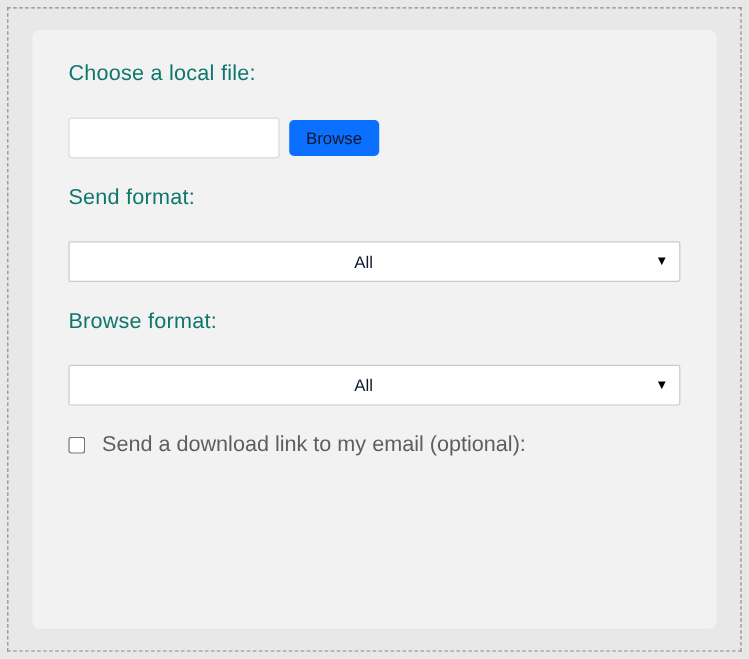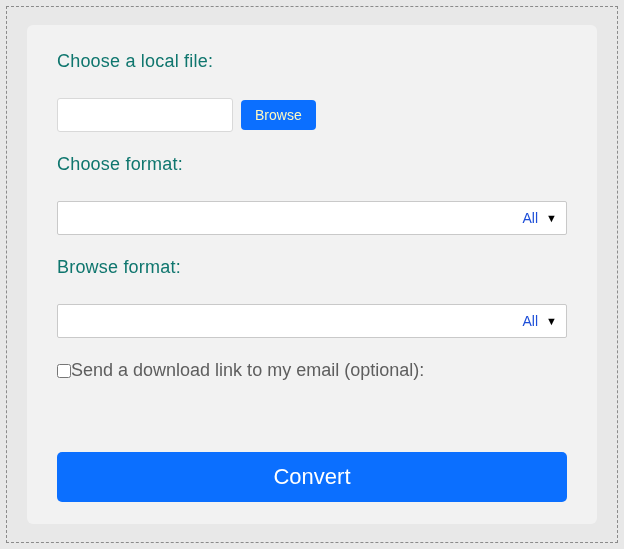--- a/index.html
+++ b/index.html
@@ -42,57 +42,57 @@
     font-size: 14px;
     color: #333;
   }
   .browse-btn {
     margin-left: 8px;
     height: 30px;
     padding: 0 14px;
     background: #0b6fff;
     border: none;
     border-radius: 4px;
-    color: #fef9c3;
+    color: #0f172a;
     font-size: 14px;
     cursor: pointer;
   }
   .select-wrap {
     position: relative;
     width: 100%;
     margin-bottom: 22px;
   }
   .select {
     width: 100%;
     height: 34px;
     background: #ffffff;
     border: 1px solid #c9c9c9;
     border-radius: 2px;
     padding: 0 28px 0 10px;
     font-size: 14px;
-    color: #1d4ed8;
+    color: #0f172a;
     appearance: none;
     -webkit-appearance: none;
     cursor: pointer;
-    text-align: right;
+    text-align: center;
     line-height: 32px;
   }
   .select-caret {
     position: absolute;
     right: 10px;
     top: 50%;
     transform: translateY(-50%);
     pointer-events: none;
     color: #000;
     font-size: 11px;
   }
   .check-row {
     display: flex;
     align-items: center;
-    gap: 0;
+    gap: 14px;
     margin-top: 4px;
   }
   .check {
     width: 14px;
     height: 14px;
     accent-color: #888;
     cursor: pointer;
   }
   .check-label {
     color: #5e5e5e;
@@ -118,35 +118,34 @@
 <div class="dashed-wrap">
   <div class="panel">
 
     <div class="field-label">Choose a local file:</div>
 
     <div class="row file-row">
       <input type="text" class="text-input" placeholder="" style="">
       <button class="browse-btn">Browse</button>
     </div>
 
-    <div class="field-label">Choose format:</div>
+    <div class="field-label">Send format:</div>
 
     <div class="select-wrap">
       <button type="button" class="select">All</button>
       <span class="select-caret">▼</span>
     </div>
 
     <div class="field-label">Browse format:</div>
 
     <div class="select-wrap">
       <button type="button" class="select">All</button>
       <span class="select-caret">▼</span>
     </div>
 
     <div class="check-row">
       <input type="checkbox" class="check" style="">
       <span class="check-label">Send a download link to my email (optional):</span>
     </div>
 
-    <button class="convert-btn">Convert</button>
 
   </div>
 </div>
 
 </body></html>

